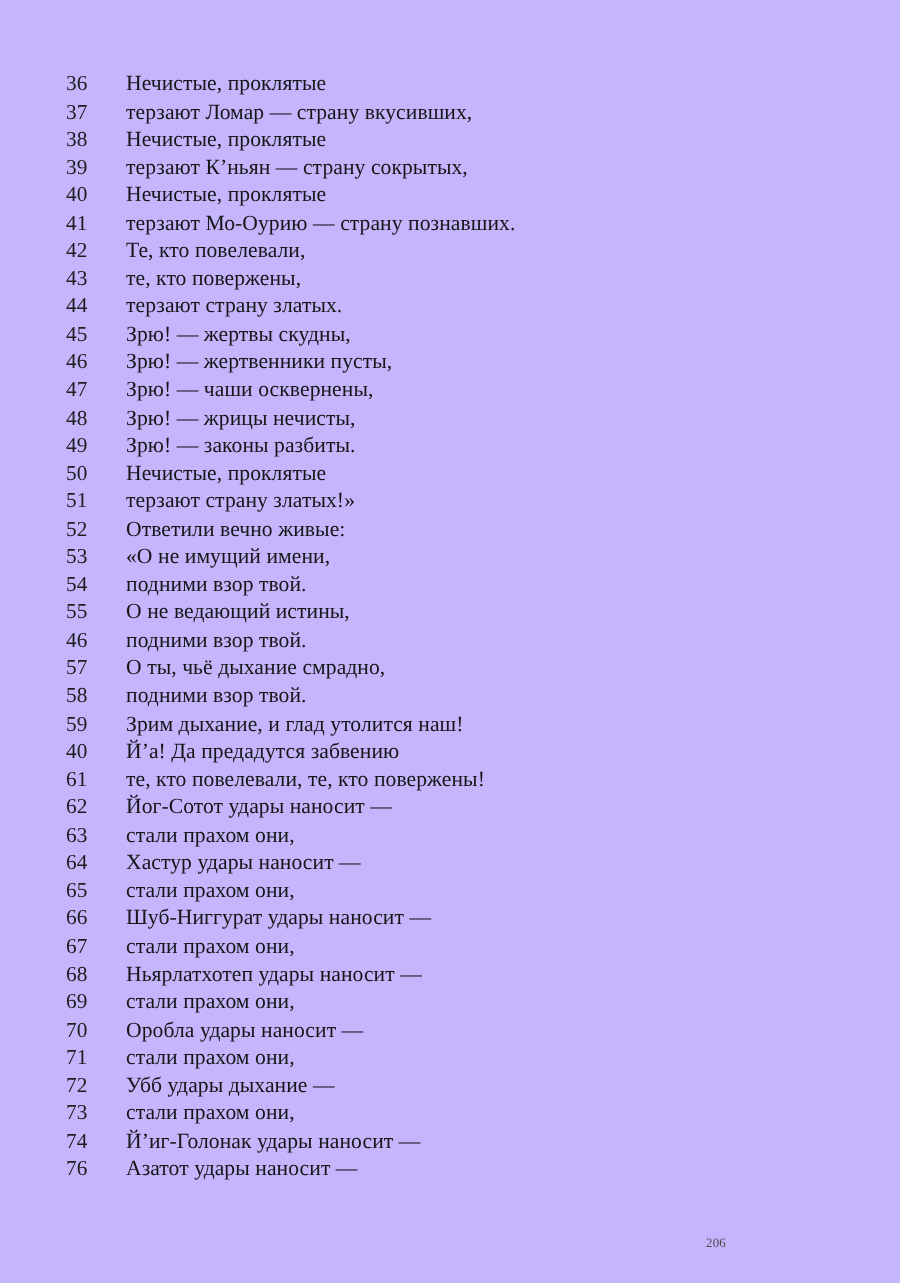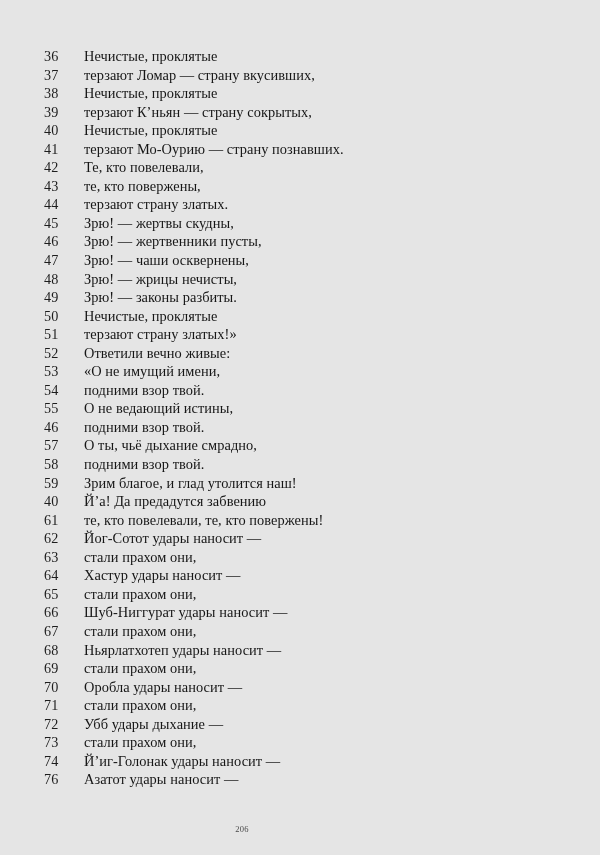--- a/index.html
+++ b/index.html
@@ -14,21 +14,21 @@
     color: #1a1a1a;
     position: relative;
     overflow: hidden;
   }
   .page {
     position: absolute;
     left: 0;
     top: 0;
     width: 600px;
     height: 855px;
-    background: #e5e5e5;
+    background: #c4b5fd;
   }
   .verse-block {
     position: absolute;
     left: 0;
     top: 47px;
     width: 600px;
   }
   .verse-line {
     display: block;
     height: 18.55px;
@@ -51,21 +51,21 @@
     font-size: 14.4px;
     color: #161616;
     letter-spacing: 0.05px;
     vertical-align: baseline;
   }
   .page-footer {
     position: absolute;
     left: 0;
     top: 818px;
     width: 484px;
-    text-align: center;
+    text-align: right;
   }
   .page-number {
     font-size: 8.5px;
     color: #4a4a4a;
     letter-spacing: 0.2px;
     font-family: "Liberation Serif", "DejaVu Serif", serif;
   }
 </style>
 </head>
 <body>
@@ -89,21 +89,21 @@
       <div class="verse-line"><span class="line-number">49</span><span class="line-text">Зрю! — законы разбиты.</span></div>
       <div class="verse-line"><span class="line-number">50</span><span class="line-text">Нечистые, проклятые</span></div>
       <div class="verse-line"><span class="line-number">51</span><span class="line-text">терзают страну златых!»</span></div>
       <div class="verse-line"><span class="line-number">52</span><span class="line-text">Ответили вечно живые:</span></div>
       <div class="verse-line"><span class="line-number">53</span><span class="line-text">«О не имущий имени,</span></div>
       <div class="verse-line"><span class="line-number">54</span><span class="line-text">подними взор твой.</span></div>
       <div class="verse-line"><span class="line-number">55</span><span class="line-text">О не ведающий истины,</span></div>
       <div class="verse-line"><span class="line-number">46</span><span class="line-text">подними взор твой.</span></div>
       <div class="verse-line"><span class="line-number">57</span><span class="line-text">О ты, чьё дыхание смрадно,</span></div>
       <div class="verse-line"><span class="line-number">58</span><span class="line-text">подними взор твой.</span></div>
-      <div class="verse-line"><span class="line-number">59</span><span class="line-text">Зрим благое, и глад утолится наш!</span></div>
+      <div class="verse-line"><span class="line-number">59</span><span class="line-text">Зрим дыхание, и глад утолится наш!</span></div>
       <div class="verse-line"><span class="line-number">40</span><span class="line-text">Й’а! Да предадутся забвению</span></div>
       <div class="verse-line"><span class="line-number">61</span><span class="line-text">те, кто повелевали, те, кто повержены!</span></div>
       <div class="verse-line"><span class="line-number">62</span><span class="line-text">Йог-Сотот удары наносит —</span></div>
       <div class="verse-line"><span class="line-number">63</span><span class="line-text">стали прахом они,</span></div>
       <div class="verse-line"><span class="line-number">64</span><span class="line-text">Хастур удары наносит —</span></div>
       <div class="verse-line"><span class="line-number">65</span><span class="line-text">стали прахом они,</span></div>
       <div class="verse-line"><span class="line-number">66</span><span class="line-text">Шуб-Ниггурат удары наносит —</span></div>
       <div class="verse-line"><span class="line-number">67</span><span class="line-text">стали прахом они,</span></div>
       <div class="verse-line"><span class="line-number">68</span><span class="line-text">Ньярлатхотеп удары наносит —</span></div>
       <div class="verse-line"><span class="line-number">69</span><span class="line-text">стали прахом они,</span></div>

